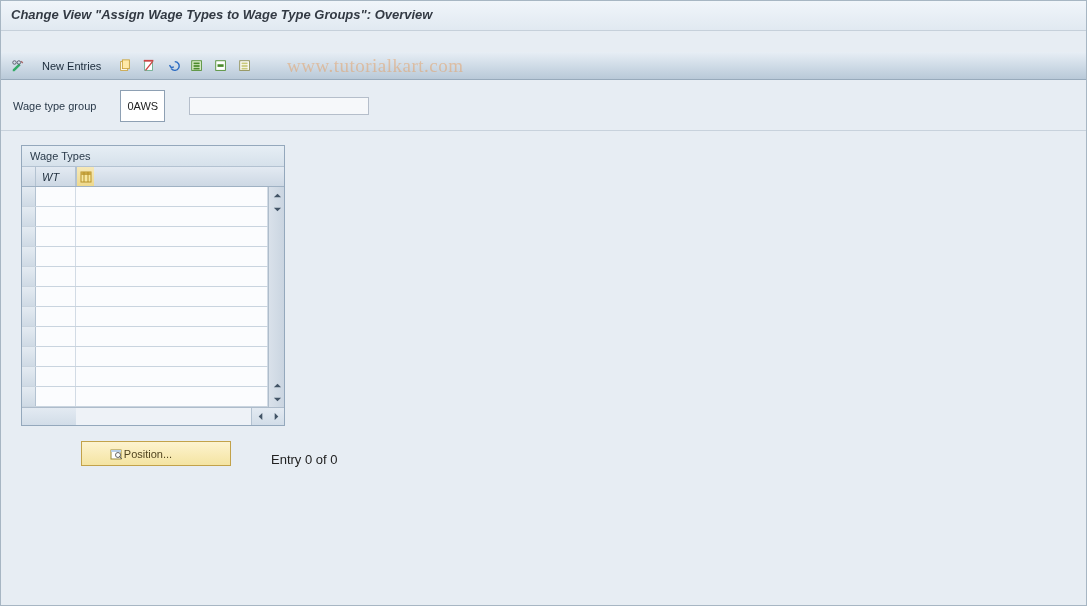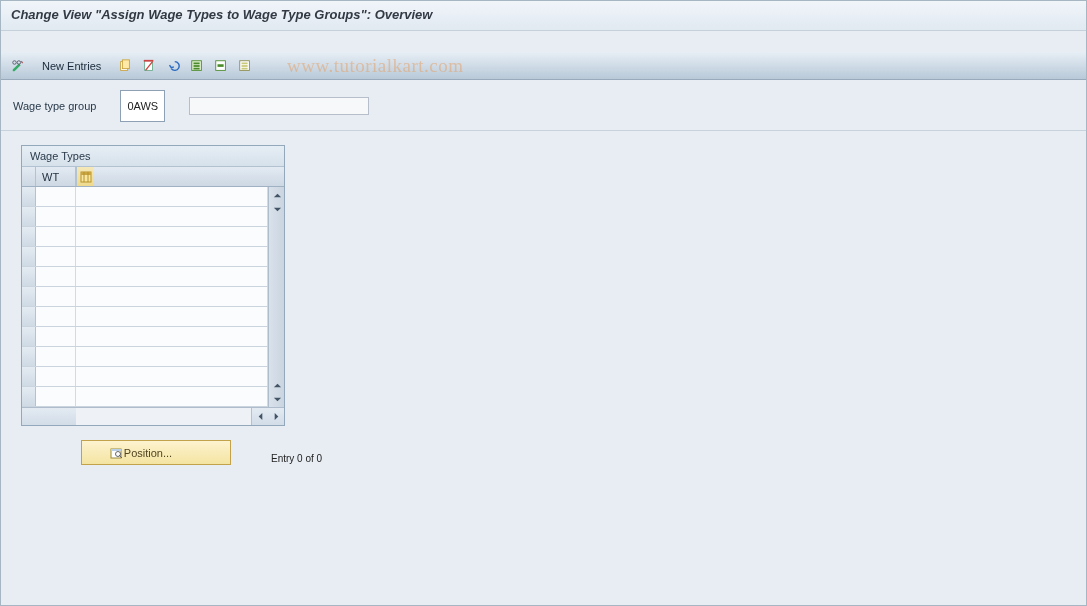--- a/index.html
+++ b/index.html
@@ -109,21 +109,21 @@
     border-bottom: 1px solid #9fb1c3;
     height: 20px;
   }
   .grid-head .sel { width: 14px; border-right: 1px solid #b3c2d1; }
   .grid-head .col {
     padding: 2px 6px;
     border-right: 1px solid #b3c2d1;
     color: #1f2e3d;
     display: flex; align-items: center;
   }
-  .col-wt { width: 40px; }
+  .col-wt { width: 40px; font-style: italic; }
   .col-txt { flex: 1; }
   .grid-head .cfg {
     width: 18px;
     display: flex; align-items: center; justify-content: center;
     background: linear-gradient(#f6e9b9,#eed98e);
     border-left: 1px solid #b3c2d1;
     cursor: pointer;
   }
   .grid-head .cfg svg { width:12px;height:12px; }
 
@@ -179,21 +179,21 @@
     width:150px; height:25px;
     padding: 0 8px;
     border:1px solid #c2a24a;
     background: linear-gradient(#fdf3cf,#f4e4a2);
     color:#514520;
     justify-content:center;
     cursor:pointer;
     font-size:11px;
   }
   .pos-btn .ic { width:14px;height:14px;display:flex;align-items:center;justify-content:center;margin-left:-30px;}
-  .entry-text { color:#222; font-size:10px;margin-top:12px; }
+  .entry-text { color:#222; font-size:13px;margin-top:12px; }
 
 </style>
 </head>
 <body>
 
 <div class="root">
 
   <div class="titlebar">Change View "Assign Wage Types to Wage Type Groups": Overview</div>
 
   <div class="toolbar">

